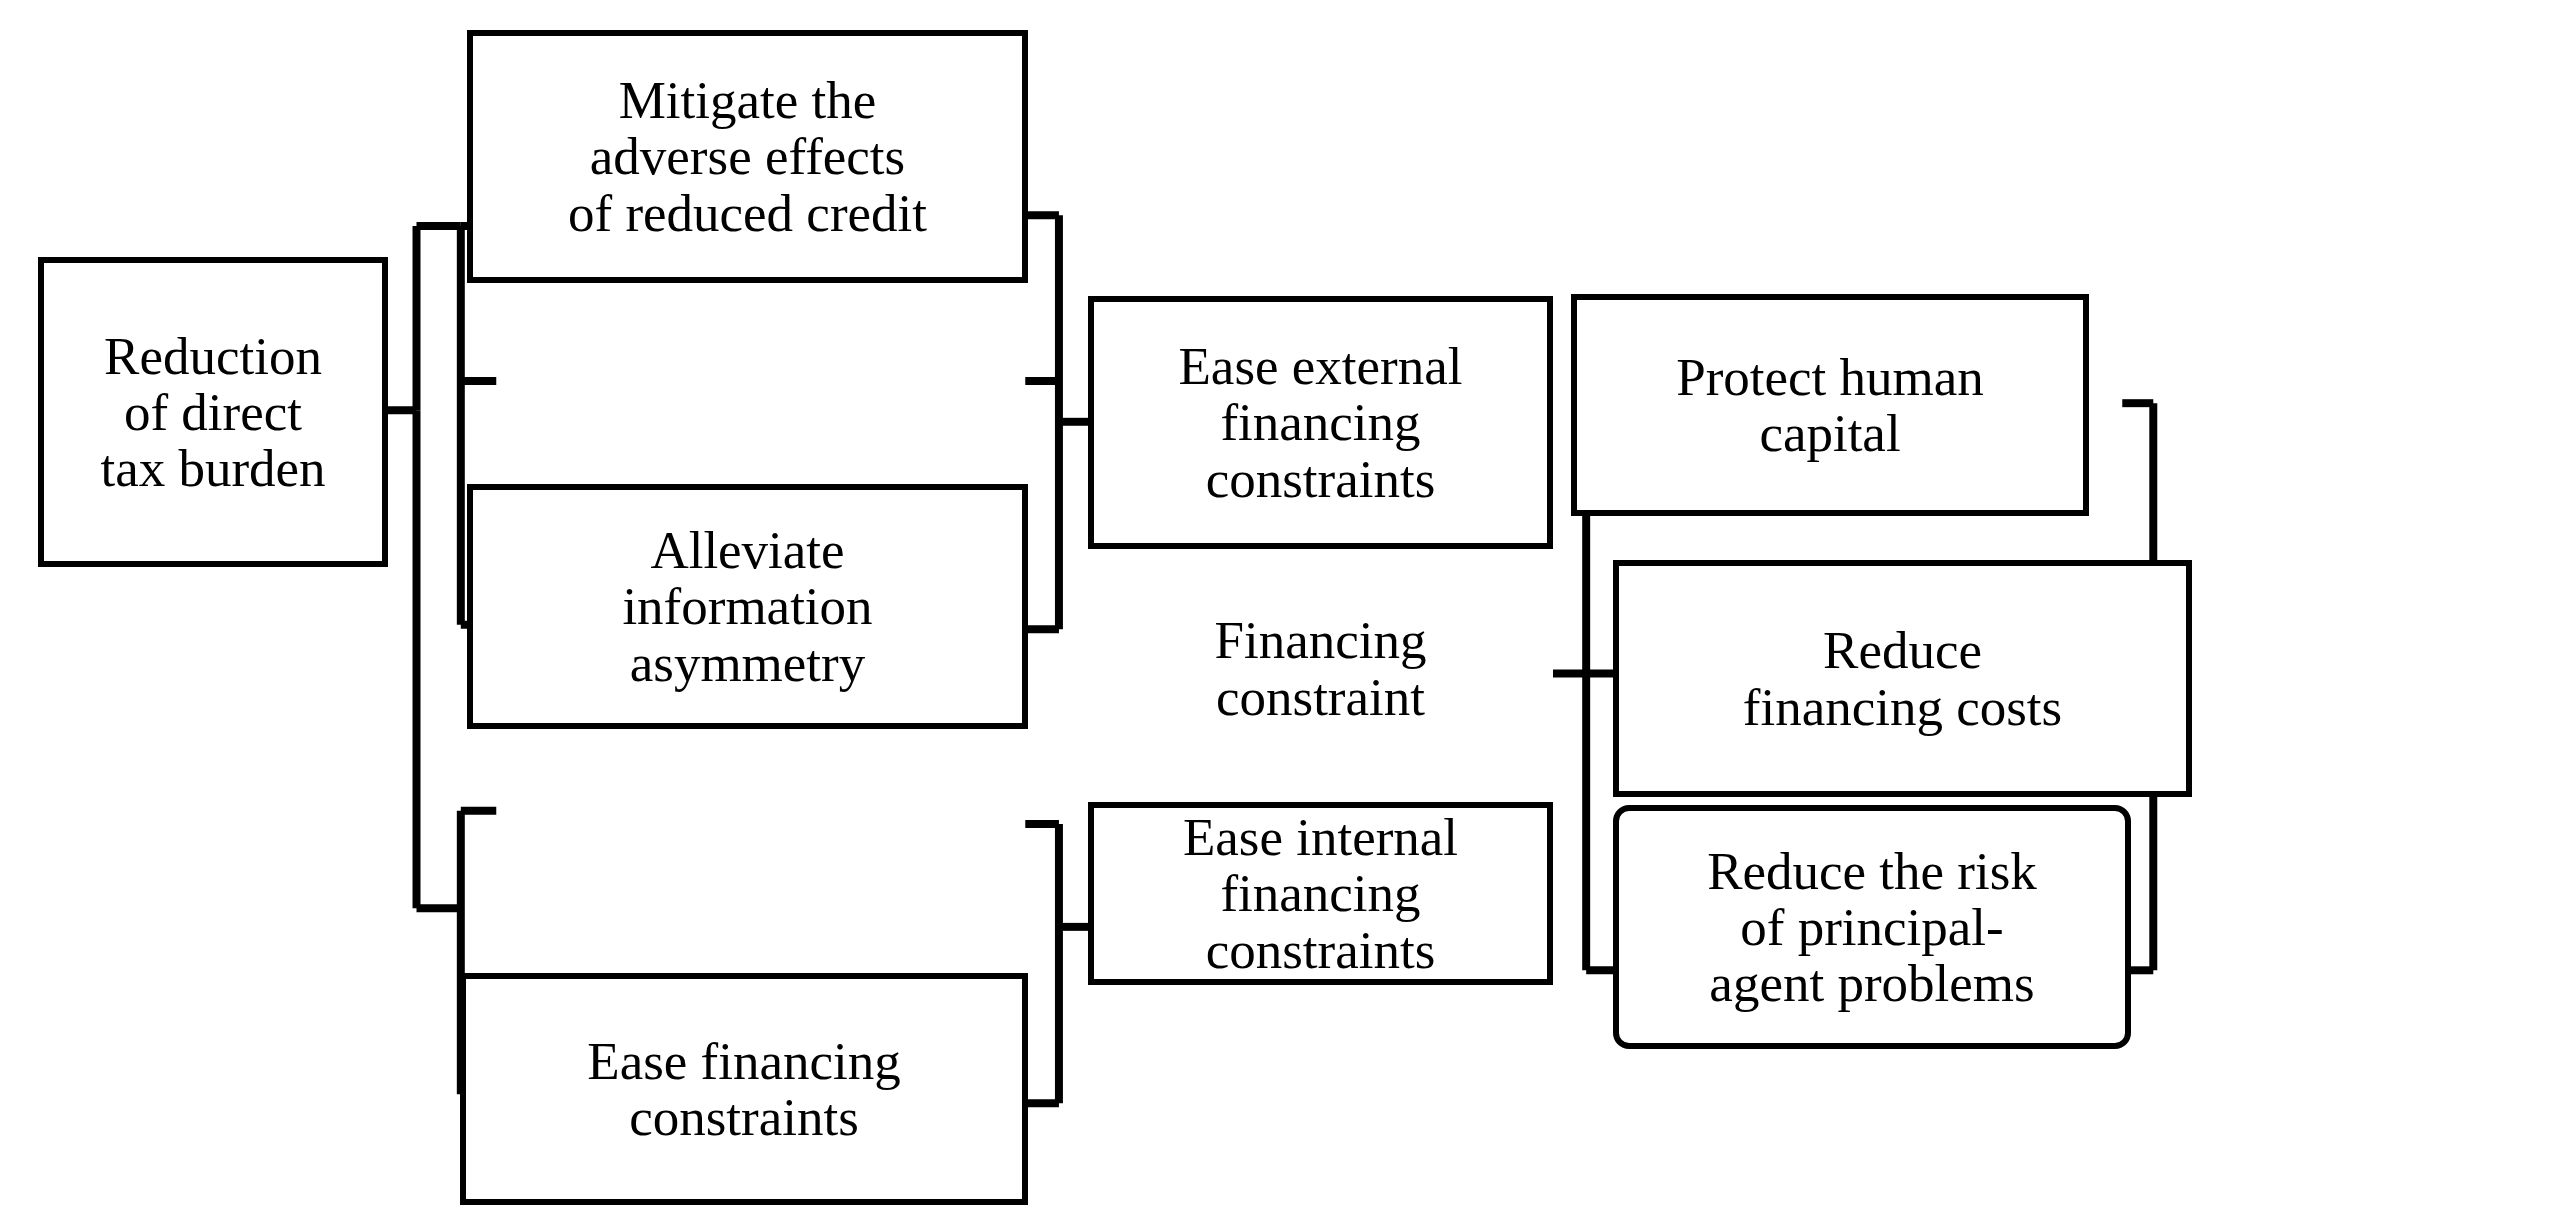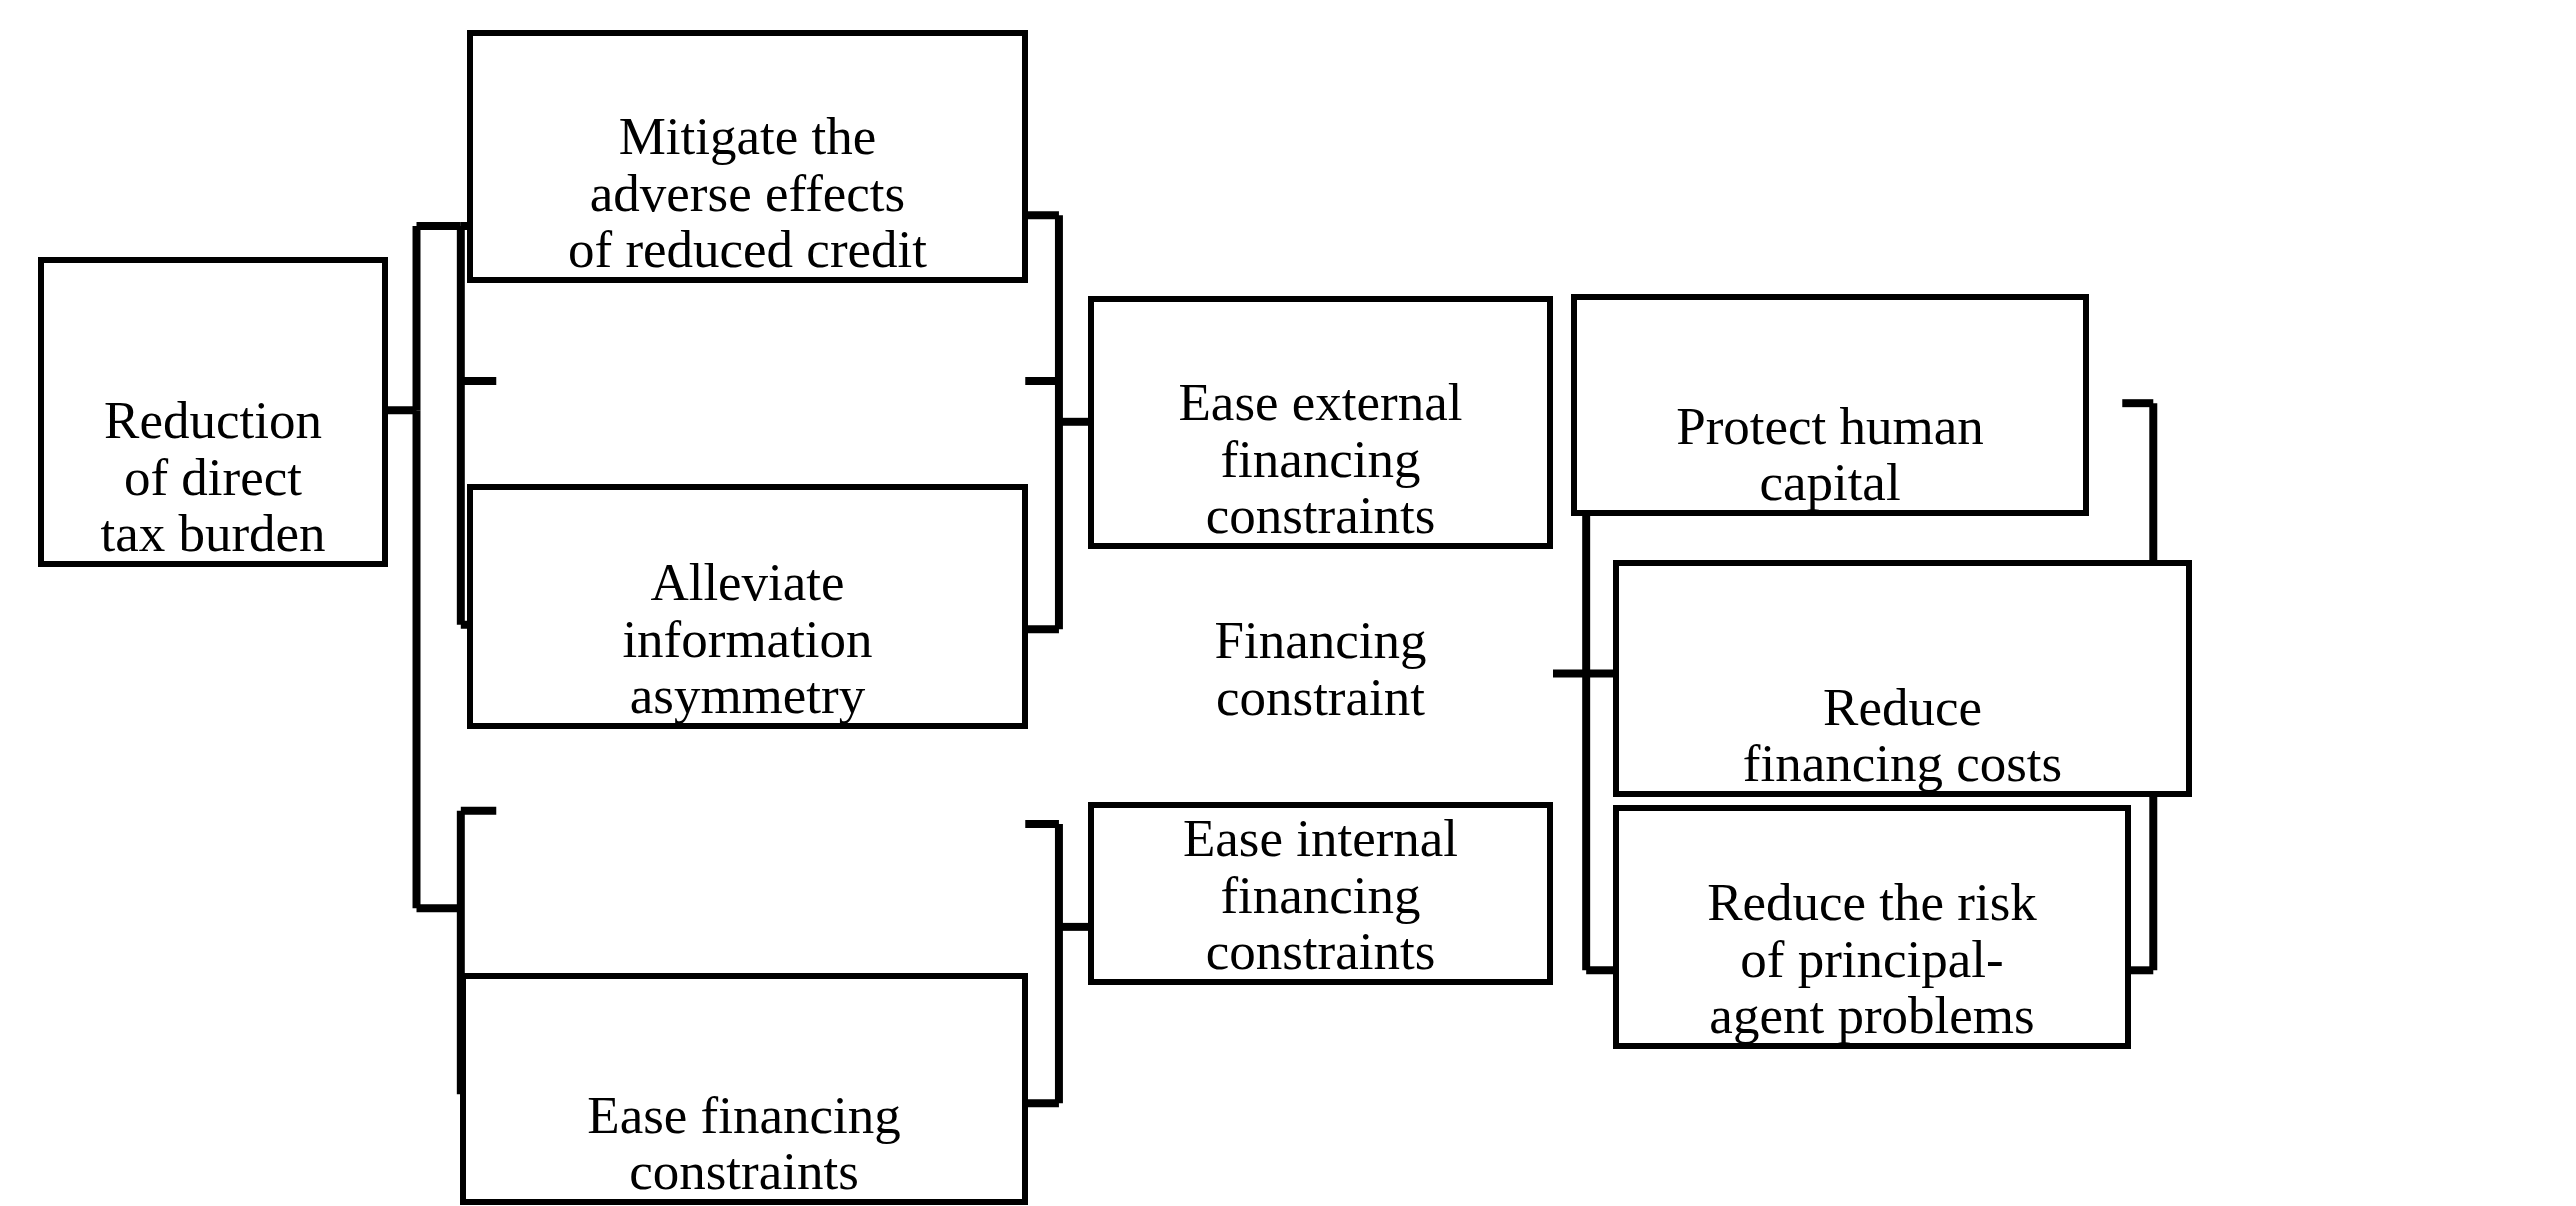--- a/index.html
+++ b/index.html
@@ -11,21 +11,21 @@
     font-family:"Liberation Serif","DejaVu Serif",serif;
     color:#000000;
     overflow:hidden;
   }
   .node{
     position:absolute;
     box-sizing:border-box;
     border:6.2px solid #000000;
     background:#ffffff;
     display:flex;
-    align-items:flex-end;
+    align-items:center;
     justify-content:center;
     text-align:center;
     z-index:3;
   }
   .node .txt{
     display:block;
     width:100%;
     line-height:1.06;
     padding:0 5.3px;
     white-space:pre-line;
@@ -149,21 +149,21 @@
   <div class="node" style="left:1571px;top:294px;width:518px;height:222px;font-size:53px;">
     <span class="txt">Protect human
 capital</span>
   </div>
 
   <div class="node" style="left:1613px;top:560px;width:579px;height:237px;font-size:53px;">
     <span class="txt">Reduce
 financing costs</span>
   </div>
 
-  <div class="node" style="left:1613px;top:805px;width:518px;height:244px;font-size:53px;">
+  <div class="node" style="left:1613px;top:805px;width:518px;height:244px;font-size:53px;border-radius:16px;">
     <span class="txt">Reduce the risk
 of principal-
 agent problems</span>
   </div>
 
 
 </div>
 
 
 </body></html>

